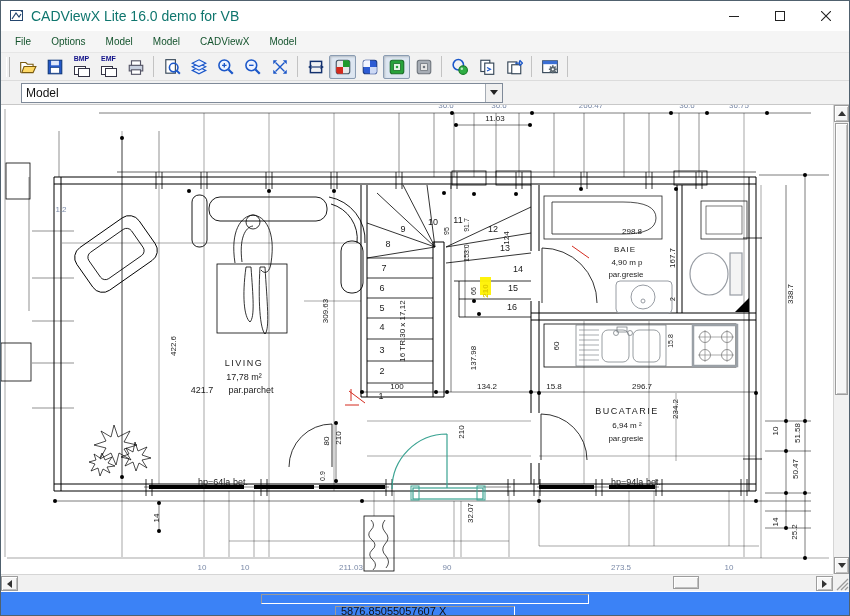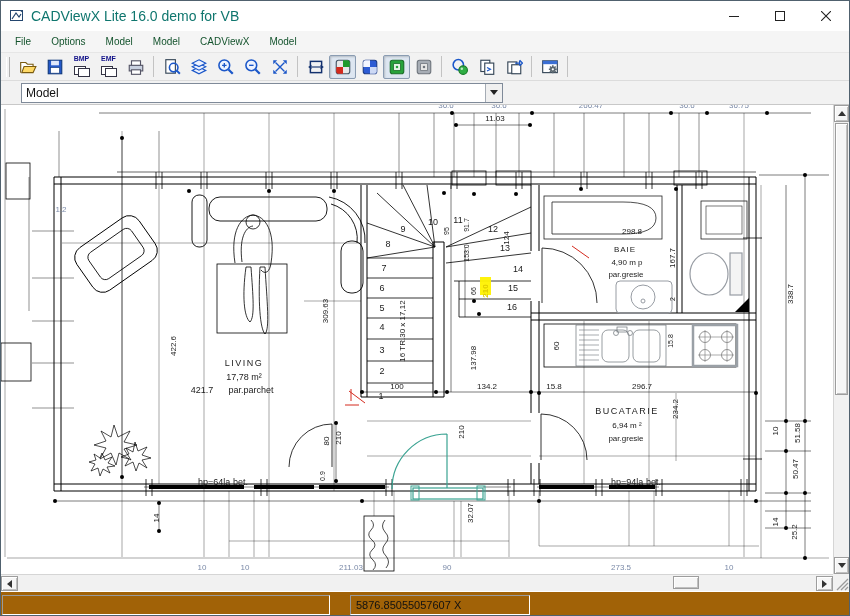--- a/index.html
+++ b/index.html
@@ -37,21 +37,21 @@
   .hscroll { position:absolute; left:0; top:469px; width:832px; height:17px; background:#f1f1f1; border-top:1px solid #d5d5d5; }
   .sbtn { position:absolute; background:#f6f6f6; border:1px solid #9d9d9d; box-shadow:inset 1px 1px 0 #fff, inset -1px -1px 0 #c0c0c0; display:flex; align-items:center; justify-content:center; }
   .tri-up { width:0;height:0;border-left:4px solid transparent;border-right:4px solid transparent;border-bottom:5px solid #333; }
   .tri-dn { width:0;height:0;border-left:4px solid transparent;border-right:4px solid transparent;border-top:5px solid #333; }
   .tri-lf { width:0;height:0;border-top:4px solid transparent;border-bottom:4px solid transparent;border-right:5px solid #333; }
   .tri-rt { width:0;height:0;border-top:4px solid transparent;border-bottom:4px solid transparent;border-left:5px solid #333; }
   .vthumb { position:absolute; left:1px; top:18px; width:13px; height:272px; background:#f6f6f6; border:1px solid #9d9d9d; box-shadow:inset 1px 1px 0 #fff, inset -1px -1px 0 #c0c0c0; }
   .hthumb { position:absolute; top:1px; left:672px; width:26px; height:13px; background:#f6f6f6; border:1px solid #9d9d9d; box-shadow:inset 1px 1px 0 #fff, inset -1px -1px 0 #c0c0c0; }
   .corner { position:absolute; right:0; top:469px; width:16px; height:17px; background:#f1f1f1; }
   
-  .statusbar { height:26px; background:#a16207; display:flex; align-items:center; padding:2px 1px 1px 1px; border-top:1px solid #fff; gap:20px; }
+  .statusbar { height:26px; background:#3b82f6; display:flex; align-items:center; padding:2px 1px 1px 1px; border-top:1px solid #fff; gap:2px;flex-direction:column; }
   .spanel { height:20px; border:1px solid; border-color:#9a9a9a #fff #fff #9a9a9a; font-size:11px; color:#111; display:flex; align-items:center; padding-left:5px; overflow:hidden; white-space:nowrap; }
   .sp1 { width:328px; } .sp2 { width:180px; } .sp3 { flex:1; }
   svg text { font-family:"Liberation Sans", sans-serif; }
 </style>
 </head>
 <body>
 
 <div class="app">
 
   <div class="titlebar">

